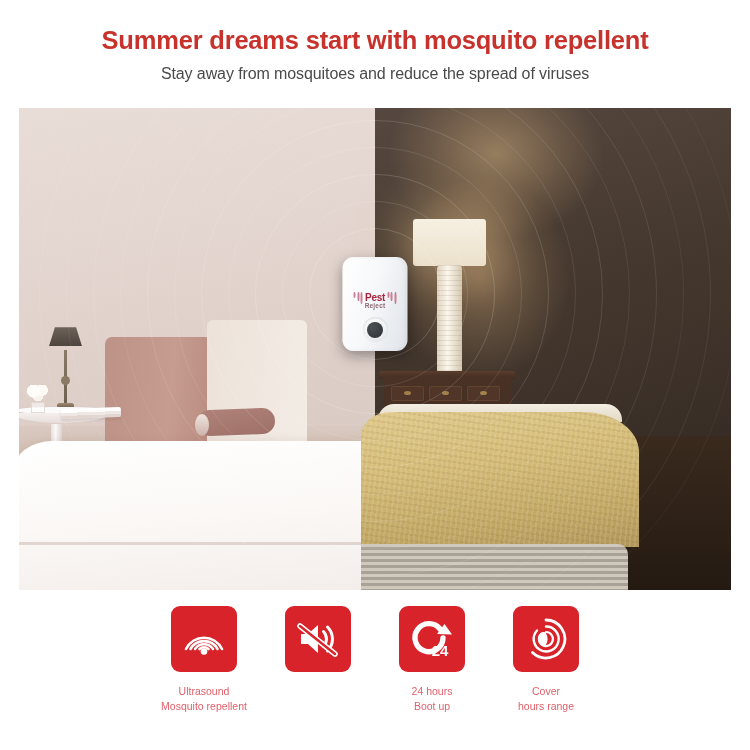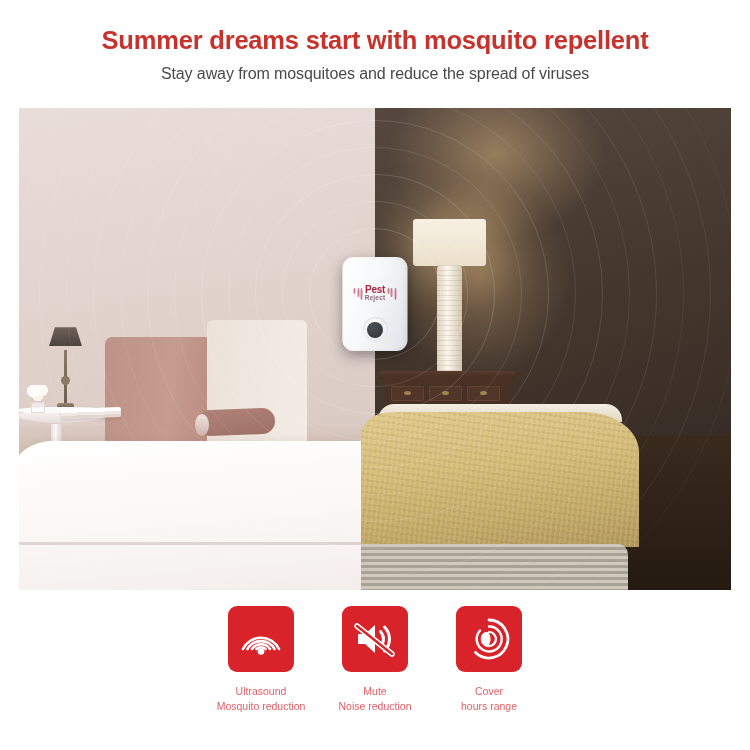--- a/index.html
+++ b/index.html
@@ -219,21 +219,21 @@
   .logo-row{ display:flex; align-items:center; justify-content:center; gap:2px; }
   .logo-wave{ display:flex; gap:1.5px; }
   .logo-wave span{
     display:block; width:2px; height:11px; border-radius:40%;
     background:#c0607c; opacity:.8;
   }
   .logo-wave span:nth-child(1){ height:6px; }
   .logo-wave span:nth-child(2){ height:9px; }
   .logo-wave span:nth-child(3){ height:12px; }
   .logo-text{ line-height:1; }
-  .logo-pest{ font-size:10px; font-weight:bold; color:#a8243f; letter-spacing:-.3px; }
+  .logo-pest{ font-size:10px; font-weight:bold; color:#a8243f; letter-spacing:-.3px;margin-top:8px; }
   .logo-reject{ font-size:6.5px; font-weight:bold; color:#8d6a74; letter-spacing:.2px; }
   .device-btn{
     position:absolute; left:50%; bottom:9px; transform:translateX(-50%);
     width:25px; height:25px; border-radius:50%;
     background:linear-gradient(160deg,#fdfdfd,#e5e8ec);
     box-shadow:inset 0 1px 2px rgba(0,0,0,.14);
     display:flex; align-items:center; justify-content:center;
   }
   .device-btn i{
     display:block; width:16px; height:16px; border-radius:50%;
@@ -365,39 +365,48 @@
           <g fill="none" stroke="#ffffff" stroke-linecap="round">
             <path d="M4 30 A20 20 0 0 1 40 30" stroke-width="2.6"></path>
             <path d="M8.5 30 A15.5 15.5 0 0 1 35.5 30" stroke-width="2.6"></path>
             <path d="M13 30 A11 11 0 0 1 31 30" stroke-width="2.6"></path>
             <path d="M17.5 30 A6.5 6.5 0 0 1 26.5 30" stroke-width="2.6"></path>
           </g>
           <circle cx="22" cy="32.5" r="3.3" fill="#ffffff"></circle>
         </svg>
       </div>
       <div class="fcap">Ultrasound
-Mosquito reduction</div>
+Mosquito repellent</div>
     </div>
 
     <div class="feature">
       <div class="ficon">
         <svg width="42" height="40" viewBox="0 0 42 40">
           <path d="M4 15 h7 L21 6 v28 L11 25 H4 z" fill="#ffffff"></path>
           <g fill="none" stroke="#ffffff" stroke-width="3" stroke-linecap="round">
             <path d="M26.5 12.5 A11 11 0 0 1 26.5 27.5"></path>
             <path d="M30.5 8 A17 17 0 0 1 30.5 32"></path>
           </g>
           <line x1="3" y1="7" x2="38" y2="35" stroke="#ffffff" stroke-width="5.5" stroke-linecap="round"></line>
           <line x1="3" y1="7" x2="38" y2="35" stroke="#d8232a" stroke-width="2.4" stroke-linecap="round"></line>
         </svg>
       </div>
-      <div class="fcap">Mute
-Noise reduction</div>
-    </div>
-
+    </div>
+
+    <div class="feature">
+      <div class="ficon">
+        <svg width="44" height="42" viewBox="0 0 44 42">
+          <path d="M30 11 A14 14 0 1 0 33 20" fill="none" stroke="#ffffff" stroke-width="5.4" stroke-linecap="round"></path>
+          <polygon points="34.5,6 42,16.5 27,16 " fill="#ffffff"></polygon>
+          <text x="30" y="38" font-family="Liberation Sans, sans-serif" font-size="15" font-weight="bold" fill="#ffffff" text-anchor="middle">24</text>
+        </svg>
+      </div>
+      <div class="fcap">24 hours
+Boot up</div>
+    </div>
 
     <div class="feature">
       <div class="ficon">
         <svg width="44" height="44" viewBox="0 0 44 44">
           <g fill="none" stroke="#ffffff" stroke-linecap="round">
             <path d="M22 3 A19 19 0 1 1 8.5 35.5" stroke-width="2.8"></path>
             <path d="M22 9.5 A12.5 12.5 0 1 1 13 13.5" stroke-width="2.4"></path>
             <path d="M22 15 A7 7 0 1 1 17 17" stroke-width="2.2"></path>
           </g>
           <path d="M22 15 A7 7 0 0 0 22 29 z" fill="#ffffff"></path>

